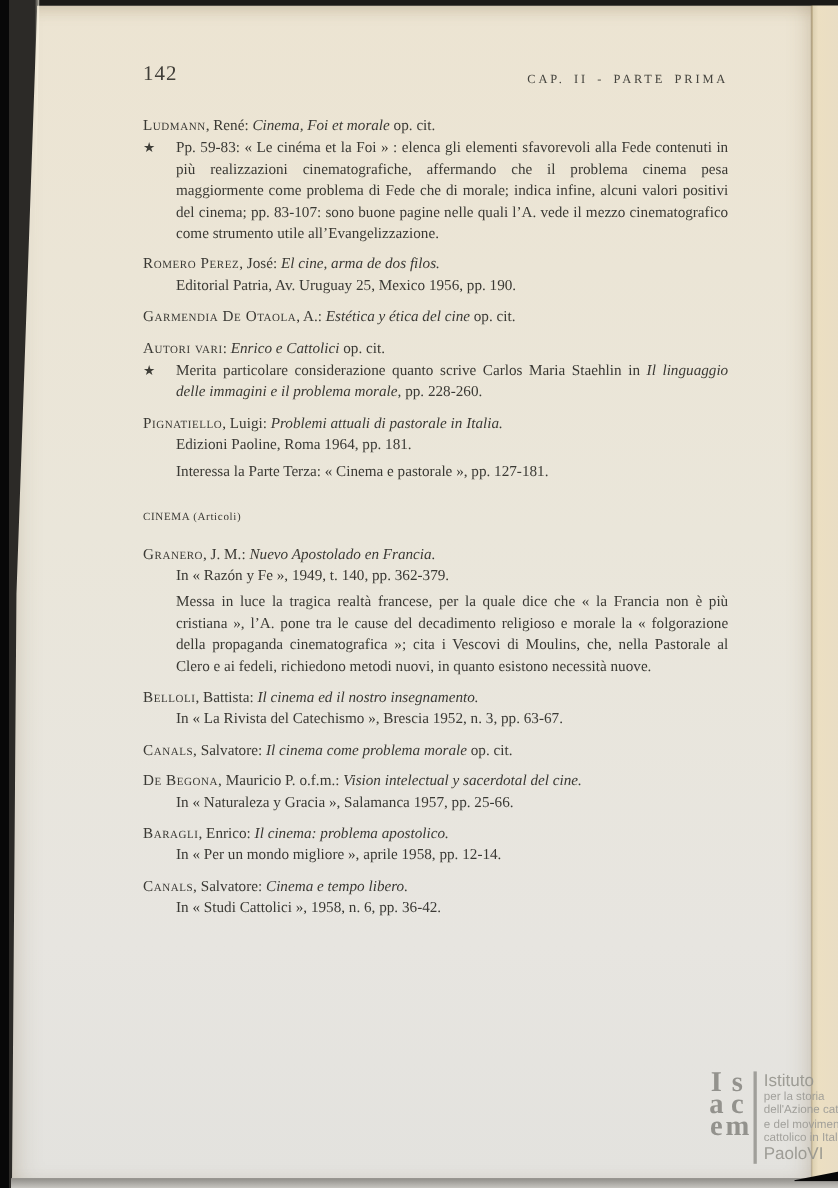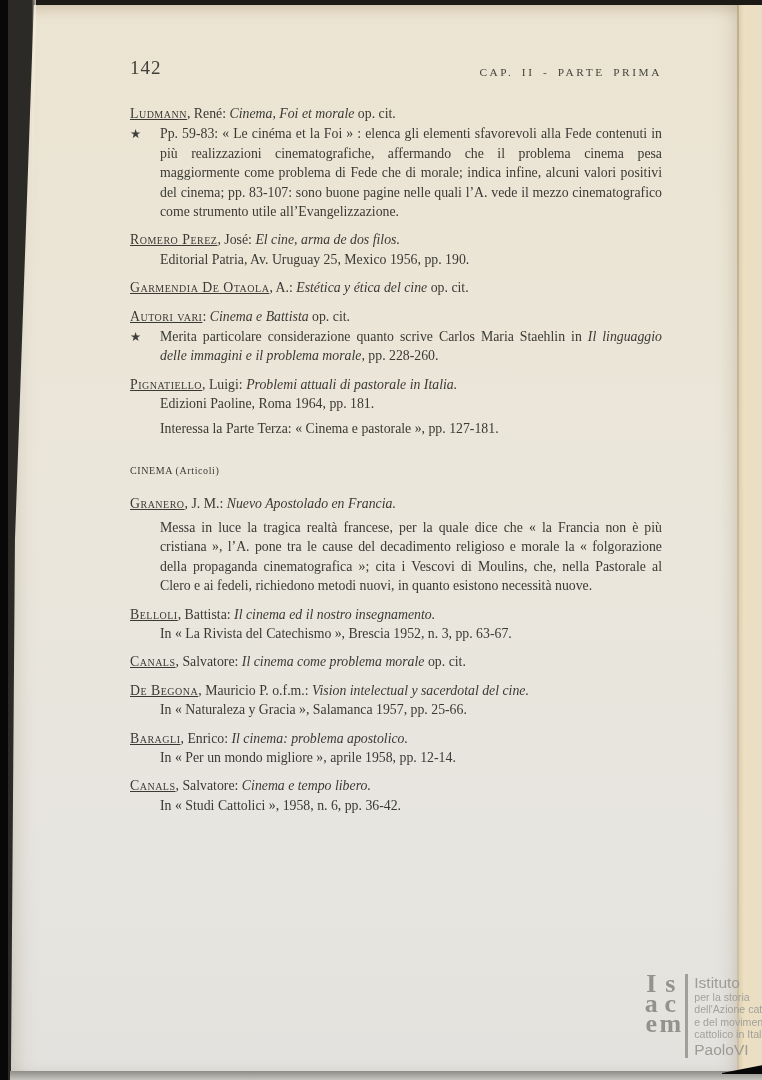--- a/index.html
+++ b/index.html
@@ -66,21 +66,21 @@
     font-size:11.3px; letter-spacing:2.6px; color:#45443e; word-spacing:3px;
   }
   .entry { margin-top:9px; }
   .entry-head { margin:0; }
   p.block { margin:0 0 0 30px; text-align:justify; }
   p.block.gap { margin-top:5px; }
   .block-star { display:flex; margin-top:1px; }
   .star-marker { flex:none; width:30px; font-size:12.5px; color:#3f3e38; padding-top:1px; }
   .star-text { flex:1; text-align:justify; margin:0; }
   .section-heading { margin:23px 0 13px 0; font-size:10px; letter-spacing:.6px; color:#3a3934; }
-  .sc { font-variant:small-caps; letter-spacing:.5px;text-decoration:underline; }
+  .sc { font-variant:small-caps; letter-spacing:.5px; }
   .i  { font-style:italic; }
   
   .watermark {
     position:absolute; right:15px; bottom:22px; display:flex; align-items:stretch;
     color:#92918c; opacity:.92;
   }
   .wm-letters {
     display:grid; grid-template-columns:18px 20px; grid-auto-rows:20px;
     font-family:"Liberation Serif", serif; font-weight:bold;
     font-size:26px; line-height:20px; color:#8d8c87;
@@ -116,34 +116,35 @@
           </div>
         </div>
         <div class="entry">
           <p class="entry-head"><span class="sc">Romero Perez</span><span>, José: </span><span class="i">El cine, arma de dos filos.</span></p>
           <p class="block"><span>Editorial Patria, Av. Uruguay 25, Mexico 1956, pp. 190.</span></p>
         </div>
         <div class="entry">
           <p class="entry-head"><span class="sc">Garmendia De Otaola</span><span>, A.: </span><span class="i">Estética y ética del cine</span><span> op. cit.</span></p>
         </div>
         <div class="entry">
-          <p class="entry-head"><span class="sc">Autori vari</span><span>: </span><span class="i">Cinema e Battista</span><span> op. cit.</span></p>
+          <p class="entry-head"><span class="sc">Autori vari</span><span>: </span><span class="i">Enrico e Cattolici</span><span> op. cit.</span></p>
           <div class="block-star">
             <span class="star-marker">★</span>
             <div class="star-text"><span>Merita particolare considerazione quanto scrive Carlos Maria Staehlin in </span><span class="i">Il linguaggio delle immagini e il problema morale,</span><span> pp. 228-260.</span></div>
           </div>
         </div>
         <div class="entry">
           <p class="entry-head"><span class="sc">Pignatiello</span><span>, Luigi: </span><span class="i">Problemi attuali di pastorale in Italia.</span></p>
           <p class="block"><span>Edizioni Paoline, Roma 1964, pp. 181.</span></p>
           <p class="block gap"><span>Interessa la Parte Terza: « Cinema e pastorale », pp. 127-181.</span></p>
         </div>
         <div class="section-heading">CINEMA (Articoli)</div>
         <div class="entry">
           <p class="entry-head"><span class="sc">Granero</span><span>, J. M.: </span><span class="i">Nuevo Apostolado en Francia.</span></p>
+          <p class="block"><span>In « Razón y Fe », 1949, t. 140, pp. 362-379.</span></p>
           <p class="block gap"><span>Messa in luce la tragica realtà francese, per la quale dice che « la Francia non è più cristiana », l’A. pone tra le cause del decadimento religioso e morale la « folgorazione della propaganda cinematografica »; cita i Vescovi di Moulins, che, nella Pastorale al Clero e ai fedeli, richiedono metodi nuovi, in quanto esistono necessità nuove.</span></p>
         </div>
         <div class="entry">
           <p class="entry-head"><span class="sc">Belloli</span><span>, Battista: </span><span class="i">Il cinema ed il nostro insegnamento.</span></p>
           <p class="block"><span>In « La Rivista del Catechismo », Brescia 1952, n. 3, pp. 63-67.</span></p>
         </div>
         <div class="entry">
           <p class="entry-head"><span class="sc">Canals</span><span>, Salvatore: </span><span class="i">Il cinema come problema morale</span><span> op. cit.</span></p>
         </div>
         <div class="entry">

